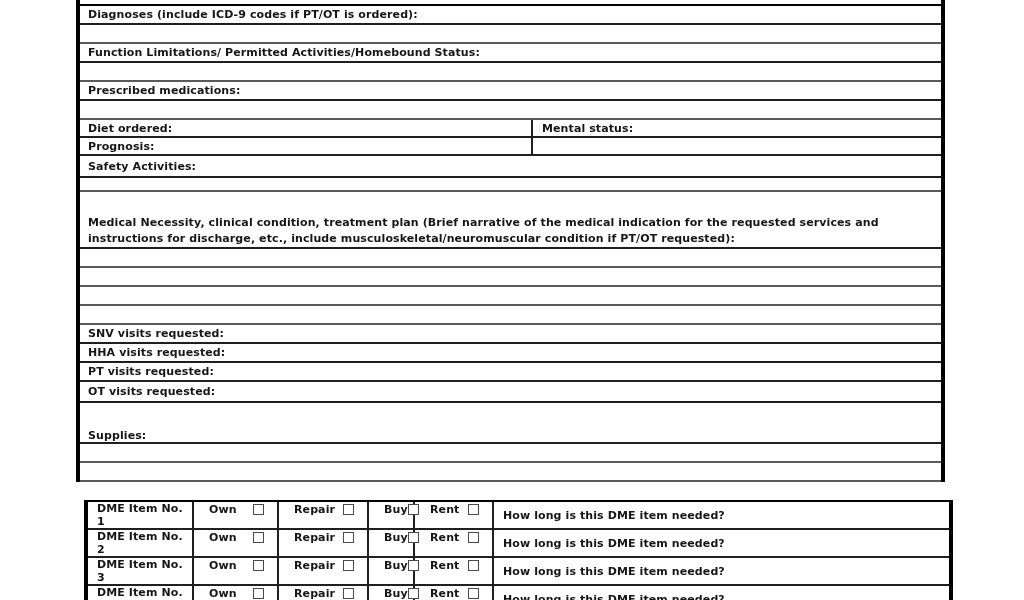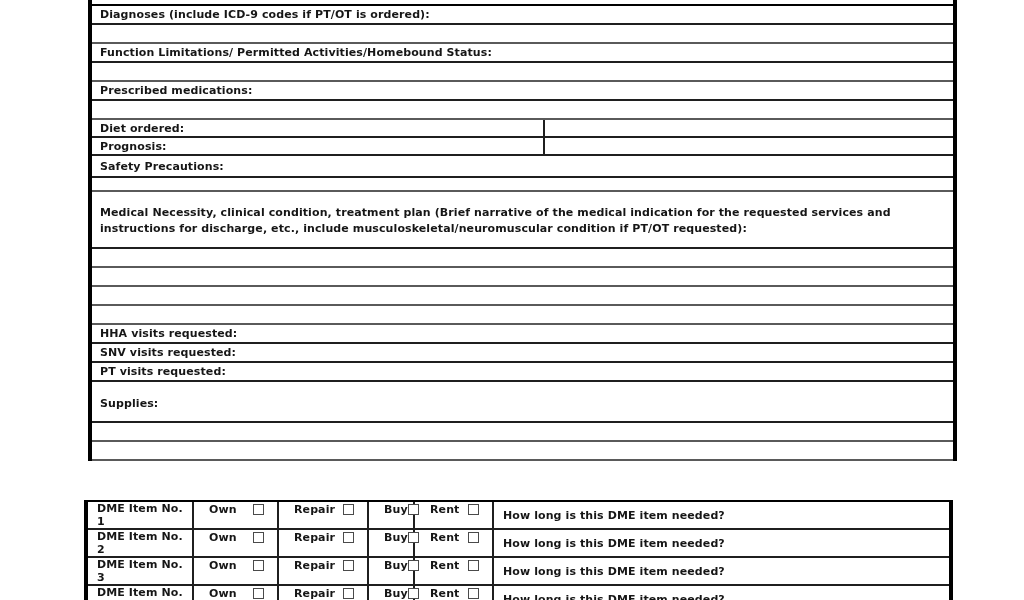--- a/index.html
+++ b/index.html
@@ -5,32 +5,32 @@
   * { margin:0; padding:0; box-sizing:border-box; }
   html,body { width:1024px; height:600px; background:#ffffff; overflow:hidden; }
   body {
     font-family:"DejaVu Sans","Liberation Sans",sans-serif;
     font-size:11px; font-weight:bold; color:#161616; letter-spacing:.1px;
   }
   .sheet { position:relative; width:1024px; height:600px; background:#fff; }
 
   
   .main-table {
-    position:absolute; left:88px; top:0; width:869px;
+    position:absolute; left:76px; top:0; width:869px;
     border-left:4px solid #000; border-right:4px solid #000;
     background:#fff;
   }
   .row {
     position:relative; width:100%;
     border-bottom:2px solid #1f1f1f;
     display:flex; align-items:center;
     padding-left:8px; overflow:hidden;
   }
   .row.blank { border-bottom-color:#5a5a5a; }
-  .row.top-align { align-items:center; padding-top:3px; }
+  .row.top-align { align-items:flex-end; padding-top:3px; }
   .h-partial { height:6px; padding:0; border-bottom-color:#000; }
   .h-std  { height:19px; }
   .h-med  { height:18px; }
   .h-safe { height:22px; }
   .h-thin { height:14px; }
   .h-para { height:57px; }
   .h-ot   { height:21px; }
   .h-sup  { height:41px; }
   .h-b2   { height:19px; }
 
@@ -93,51 +93,57 @@
 
     <div class="row h-std">
       <span>Prescribed medications:</span>
     </div>
     <div class="row blank h-std"></div>
 
     <div class="row h-med split">
       <div class="cell-l">
         <span>Diet ordered:</span>
       </div>
+      <div class="cell-r">
+        <span>Mental status:</span>
+      </div>
     </div>
 
     <div class="row h-med split">
       <div class="cell-l">
         <span>Prognosis:</span>
       </div>
     </div>
 
     <div class="row h-safe">
-      <span>Safety Precautions:</span>
+      <span>Safety Activities:</span>
     </div>
 
     <div class="row blank h-thin"></div>
 
     <div class="row h-para top-align">
       <span class="para-text">Medical Necessity, clinical condition, treatment plan (Brief narrative of the medical indication for the requested services and instructions for discharge, etc., include musculoskeletal/neuromuscular condition if PT/OT requested):</span>
     </div>
 
     <div class="row blank h-std"></div>
     <div class="row blank h-std"></div>
     <div class="row blank h-std"></div>
     <div class="row blank h-std"></div>
 
     <div class="row h-std">
+      <span>SNV visits requested:</span>
+    </div>
+    <div class="row h-std">
       <span>HHA visits requested:</span>
     </div>
     <div class="row h-std">
-      <span>SNV visits requested:</span>
-    </div>
-    <div class="row h-std">
       <span>PT visits requested:</span>
+    </div>
+    <div class="row h-ot">
+      <span>OT visits requested:</span>
     </div>
 
     <div class="row h-sup top-align">
       <span>Supplies:</span>
     </div>
 
     <div class="row blank h-b2"></div>
     <div class="row blank h-b2"></div>
 
   </div>

